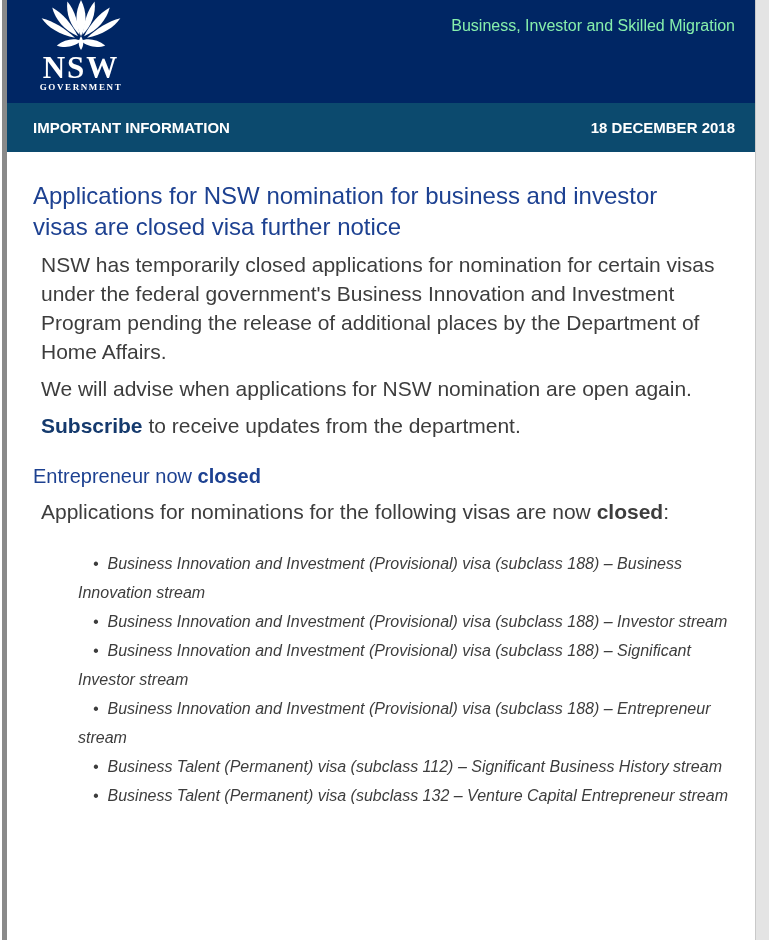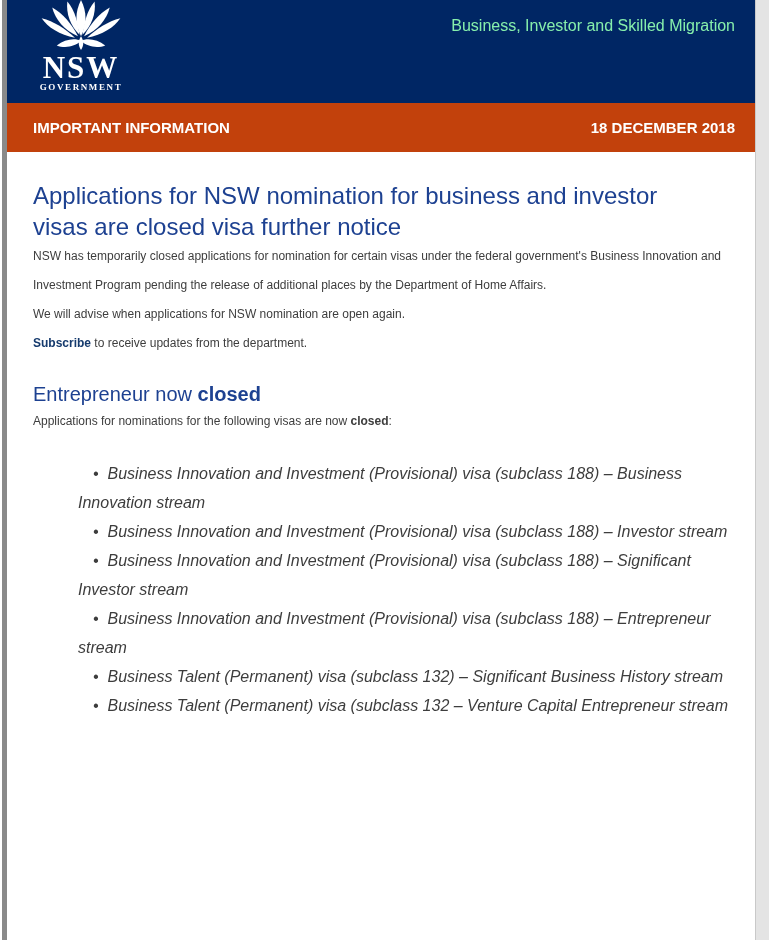--- a/index.html
+++ b/index.html
@@ -50,40 +50,40 @@
     font-size: 9px; font-weight: bold; letter-spacing: 1.6px;
     line-height: 11px;
   }
   .masthead-title {
     position: absolute; right: 20px; top: 17px;
     color: #86efac; font-size: 16px; font-weight: normal;
   }
   
   .alert-banner {
     height: 49px;
-    background: #c2410c;
+    background: #0c4a6e;
     color: #ffffff;
     display: flex; align-items: center; justify-content: space-between;
     padding: 0 20px 0 26px;
     font-size: 15px; font-weight: bold;
   }
   
   .content {
     padding: 0 24px 0 26px;
     width: 698px;
   }
   h1 {
     margin: 28px 0 0 0;
     max-width: 630px;
     font-size: 24px; line-height: 31px; font-weight: normal;
     color: #1d4191;
   }
   p.body-text {
-    margin: 0;
-    font-size: 12px; line-height: 29px;
+    margin: 8px;
+    font-size: 21px; line-height: 29px;
     color: #3d3d3d;
   }
   .p1 { margin-top: 26px; }
   .p2 { margin-top: 29px; }
   .p-subscribe { margin-top: 17px; }
   .subscribe-link {
     color: #153a6d; font-weight: bold; text-decoration: none;
     cursor: pointer;
   }
   h2 {
@@ -158,18 +158,18 @@
 
     <h2><span>Entrepreneur now </span><b>closed</b></h2>
 
     <p class="body-text list-intro"><span>Applications for nominations for the following visas are now </span><b>closed</b><span>:</span></p>
 
     <ul class="closed-list">
       <li>Business Innovation and Investment (Provisional) visa (subclass 188) – Business Innovation stream</li>
       <li>Business Innovation and Investment (Provisional) visa (subclass 188) – Investor stream</li>
       <li>Business Innovation and Investment (Provisional) visa (subclass 188) – Significant Investor stream</li>
       <li>Business Innovation and Investment (Provisional) visa (subclass 188) – Entrepreneur stream</li>
-      <li>Business Talent (Permanent) visa (subclass 132) – Significant Business History stream</li>
+      <li>Business Talent (Permanent) visa (subclass 112) – Significant Business History stream</li>
       <li>Business Talent (Permanent) visa (subclass 132 – Venture Capital Entrepreneur stream</li>
     </ul>
 
   </div>
 </div>
 
 </body></html>

